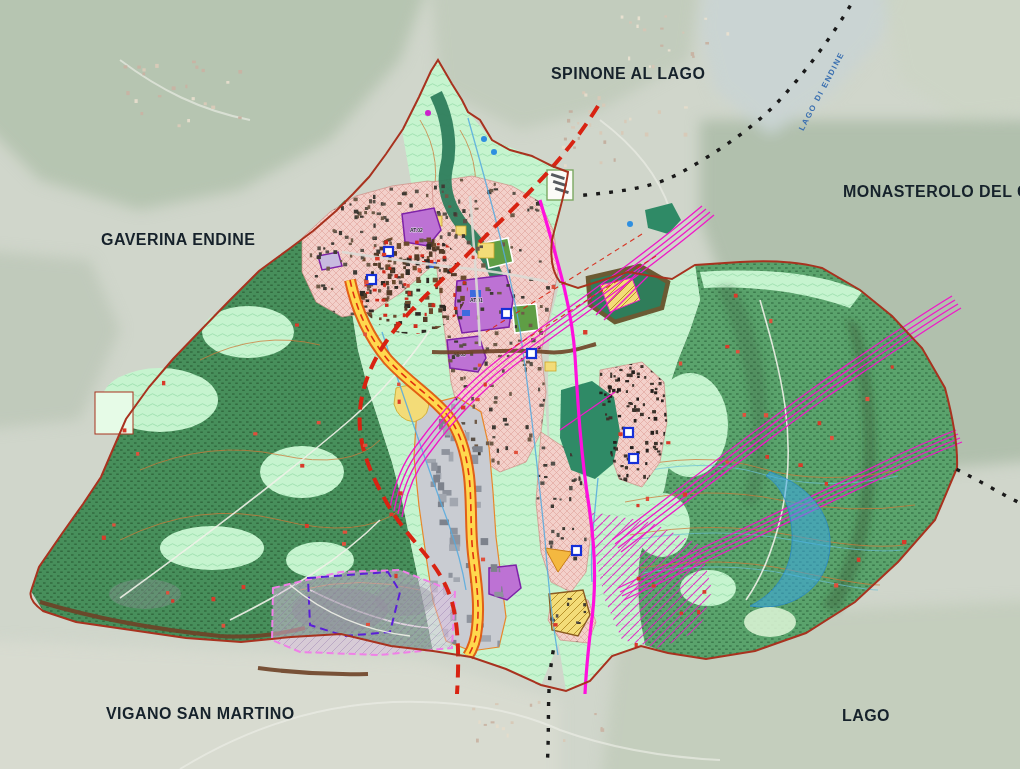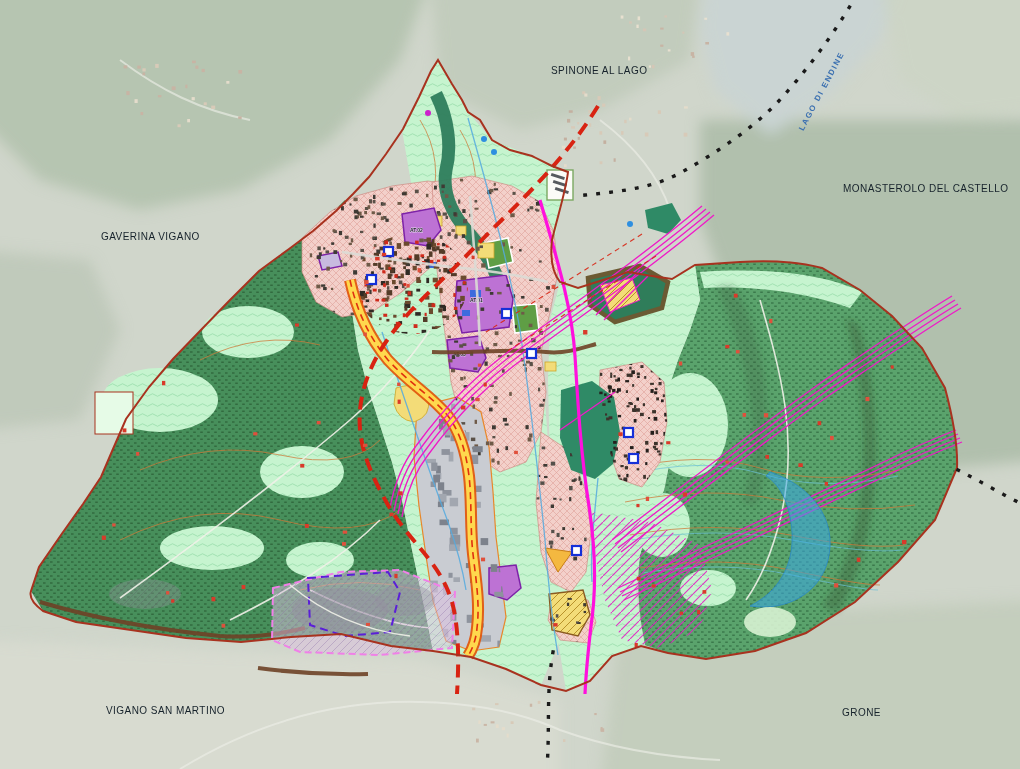--- a/index.html
+++ b/index.html
@@ -1,19 +1,19 @@
 <!DOCTYPE html>
 <html><head>
 <meta charset="utf-8">
 <style>
   html,body{margin:0;padding:0;background:#d0d6cb;}
   #stage{position:relative;width:1020px;height:769px;overflow:hidden;
          font-family:"Liberation Sans",sans-serif;}
   #stage svg{position:absolute;left:0;top:0;}
-  .muni-label{position:absolute;font-size:10px;font-weight:400;color:#16222b;
+  .muni-label{position:absolute;font-size:16px;font-weight:700;color:#16222b;
               letter-spacing:.45px;white-space:nowrap;}
   .lake-label{position:absolute;font-size:8px;font-weight:700;color:#3a6fb0;
               letter-spacing:1.6px;transform:rotate(-62deg);transform-origin:left top;
               white-space:nowrap;}
   text.at-label{font-family:"Liberation Sans",sans-serif;font-size:5px;font-weight:700;
                 fill:#23242e;paint-order:stroke;stroke:#e7d6ef;stroke-width:.8px;}
 </style>
 </head>
 <body>
 
@@ -1239,17 +1239,17 @@
 
   <g fill="none" stroke="#1a1a1a" stroke-width="3.4" stroke-dasharray="0.5 12.5" stroke-linecap="square">
     <path d="M856,-4 C834,34 806,72 776,104 C748,132 714,154 682,172 C650,190 612,192 576,196"></path>
     <path d="M958,470 C978,480 998,492 1018,502"></path>
     <path d="M553,652 C546,692 550,726 547,768"></path>
   </g>
 </svg>
 
 <div class="muni-label" style="left:551px;top:65px;">SPINONE AL LAGO</div>
 <div class="muni-label" style="left:843px;top:183px;">MONASTEROLO DEL CASTELLO</div>
-<div class="muni-label" style="left:101px;top:231px;">GAVERINA VIGANO</div>
-<div class="muni-label" style="left:842px;top:707px;">GRONE</div>
+<div class="muni-label" style="left:101px;top:231px;">GAVERINA ENDINE</div>
+<div class="muni-label" style="left:842px;top:707px;">LAGO</div>
 <div class="muni-label" style="left:106px;top:705px;">VIGANO SAN MARTINO</div>
 <div class="lake-label" style="left:797px;top:128px;">LAGO DI ENDINE</div>
 </div>
 
 </body></html>

